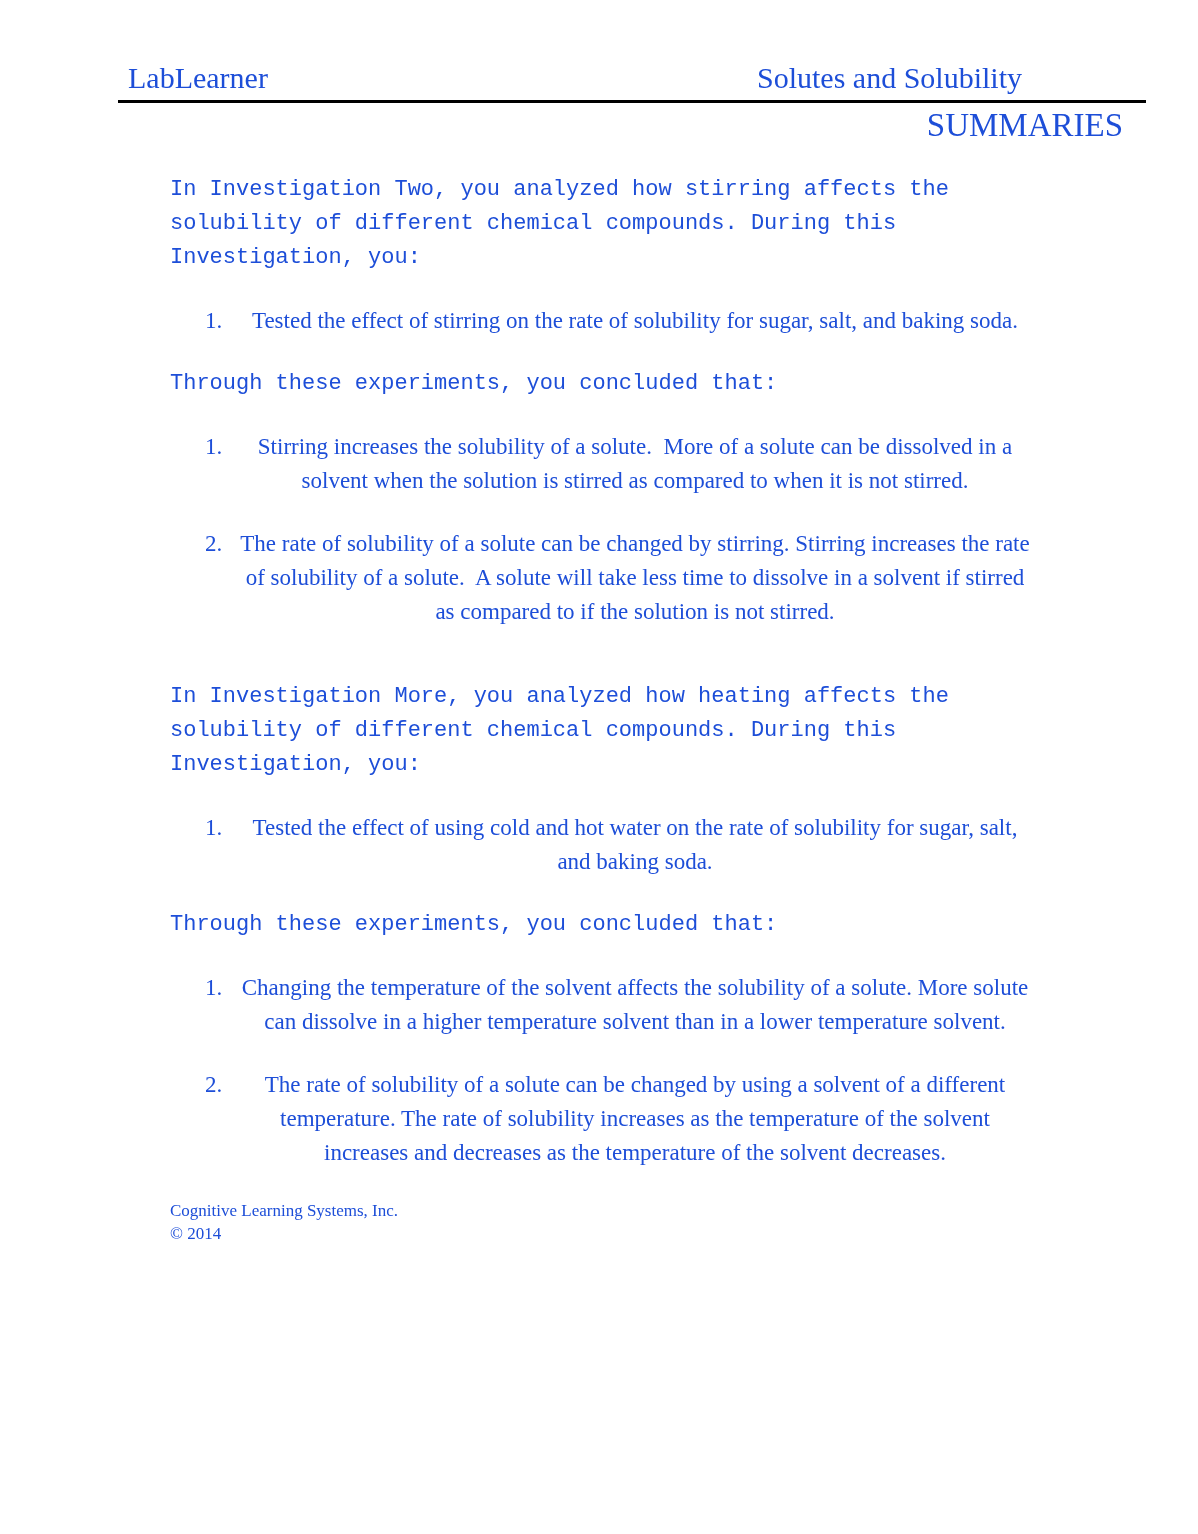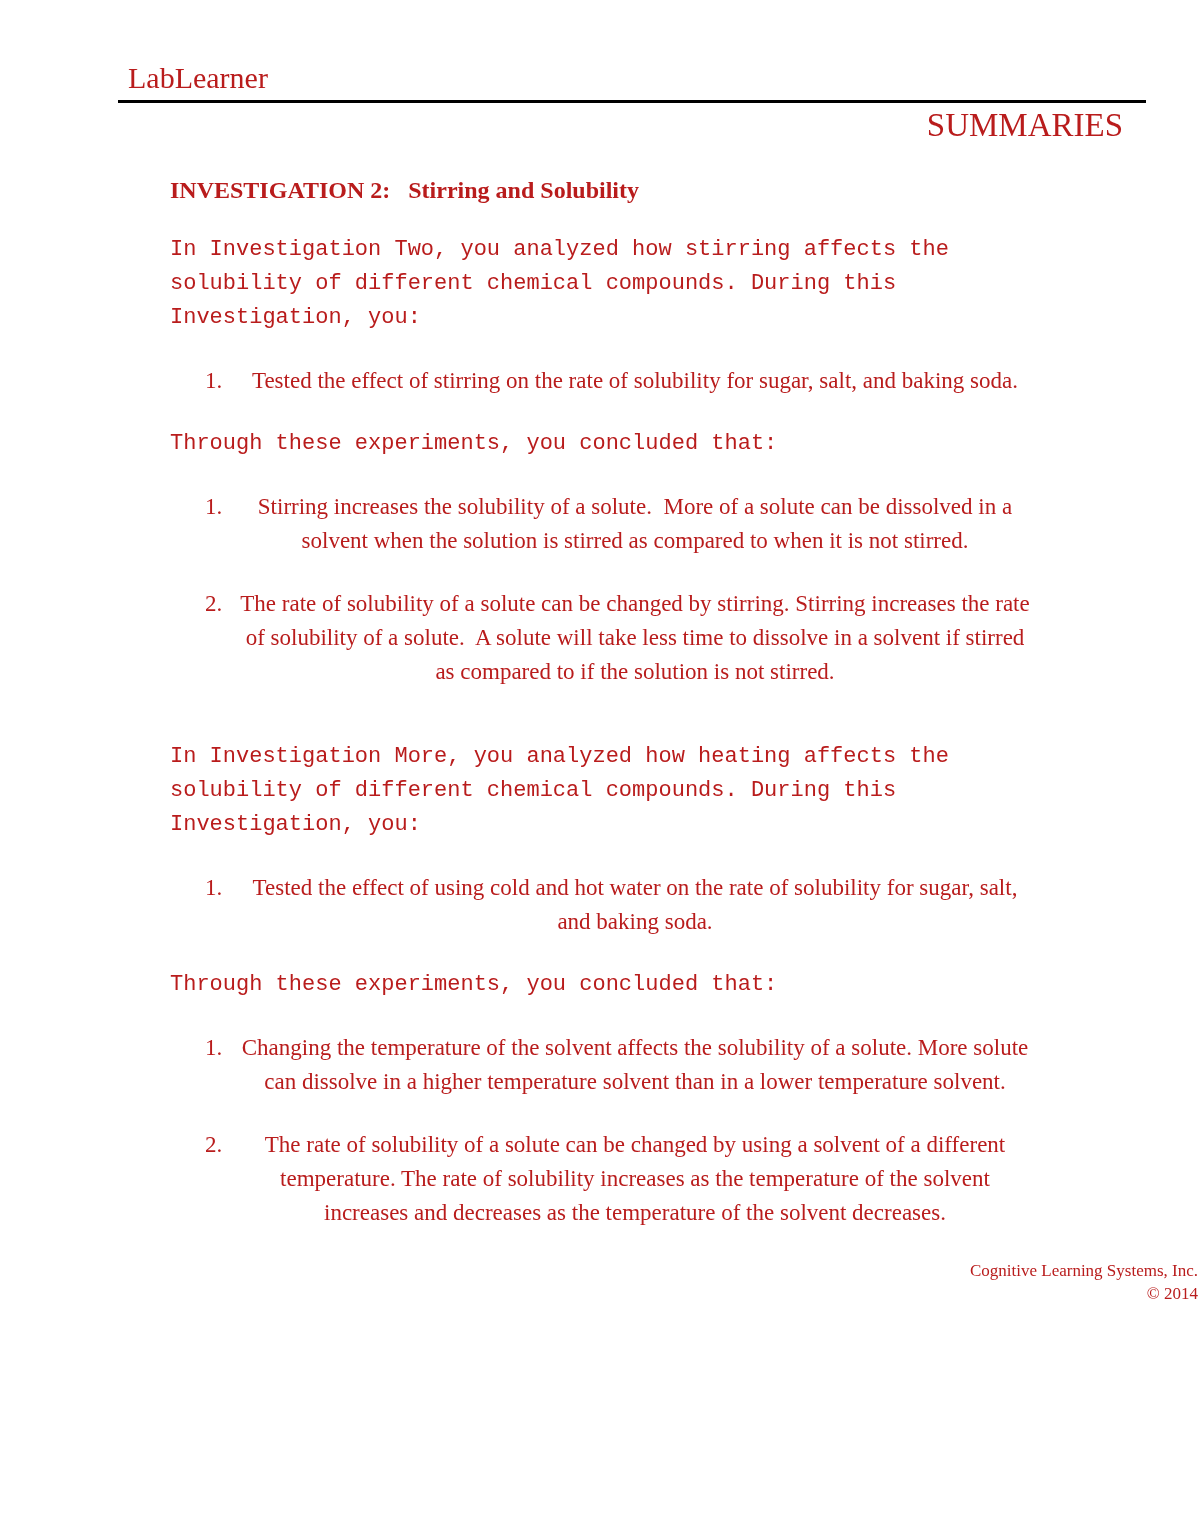--- a/index.html
+++ b/index.html
@@ -5,21 +5,21 @@
   html, body {
     margin: 0;
     padding: 0;
     background: #ffffff;
   }
   .page {
     position: relative;
     width: 1198px;
     height: 1534px;
     background: #ffffff;
-    color: #b91c1c;
+    color: #1d4ed8;
     font-family: "Liberation Serif", "DejaVu Serif", serif;
     box-sizing: border-box;
     padding-top: 60px;
     overflow: hidden;
   }
   
   .header-row {
     display: flex;
     justify-content: space-between;
     align-items: baseline;
@@ -76,42 +76,39 @@
     text-align: center;
   }
   .section + .section {
     padding-top: 22px;
   }
   
   .footer {
     margin: 25px 0 0 170px;
     font-size: 17px;
     line-height: 23px;
-    text-align: right;
   }
 </style>
 </head>
 <body>
 
 <div class="page">
 
   <header>
     <div class="header-row">
       <span>LabLearner</span>
+      <span>Solutes and Solubility</span>
     </div>
     <div class="header-rule"></div>
     <div class="header-subtitle">SUMMARIES</div>
   </header>
 
   <main class="content">
 
     <section class="section">
-      <h2 class="section-heading">
-        <span>INVESTIGATION 2:</span><span class="heading-title">Stirring and Solubility</span>
-      </h2>
       <p class="para">In Investigation Two, you analyzed how stirring affects the solubility of different chemical compounds. During this Investigation, you:</p>
       <div class="num-list">
         <div class="num-item">
           <span class="num">1.</span>
           <div class="item-text">Tested the effect of stirring on the rate of solubility for sugar, salt, and baking soda.</div>
         </div>
       </div>
       <p class="para">Through these experiments, you concluded that:</p>
       <div class="num-list">
         <div class="num-item">

